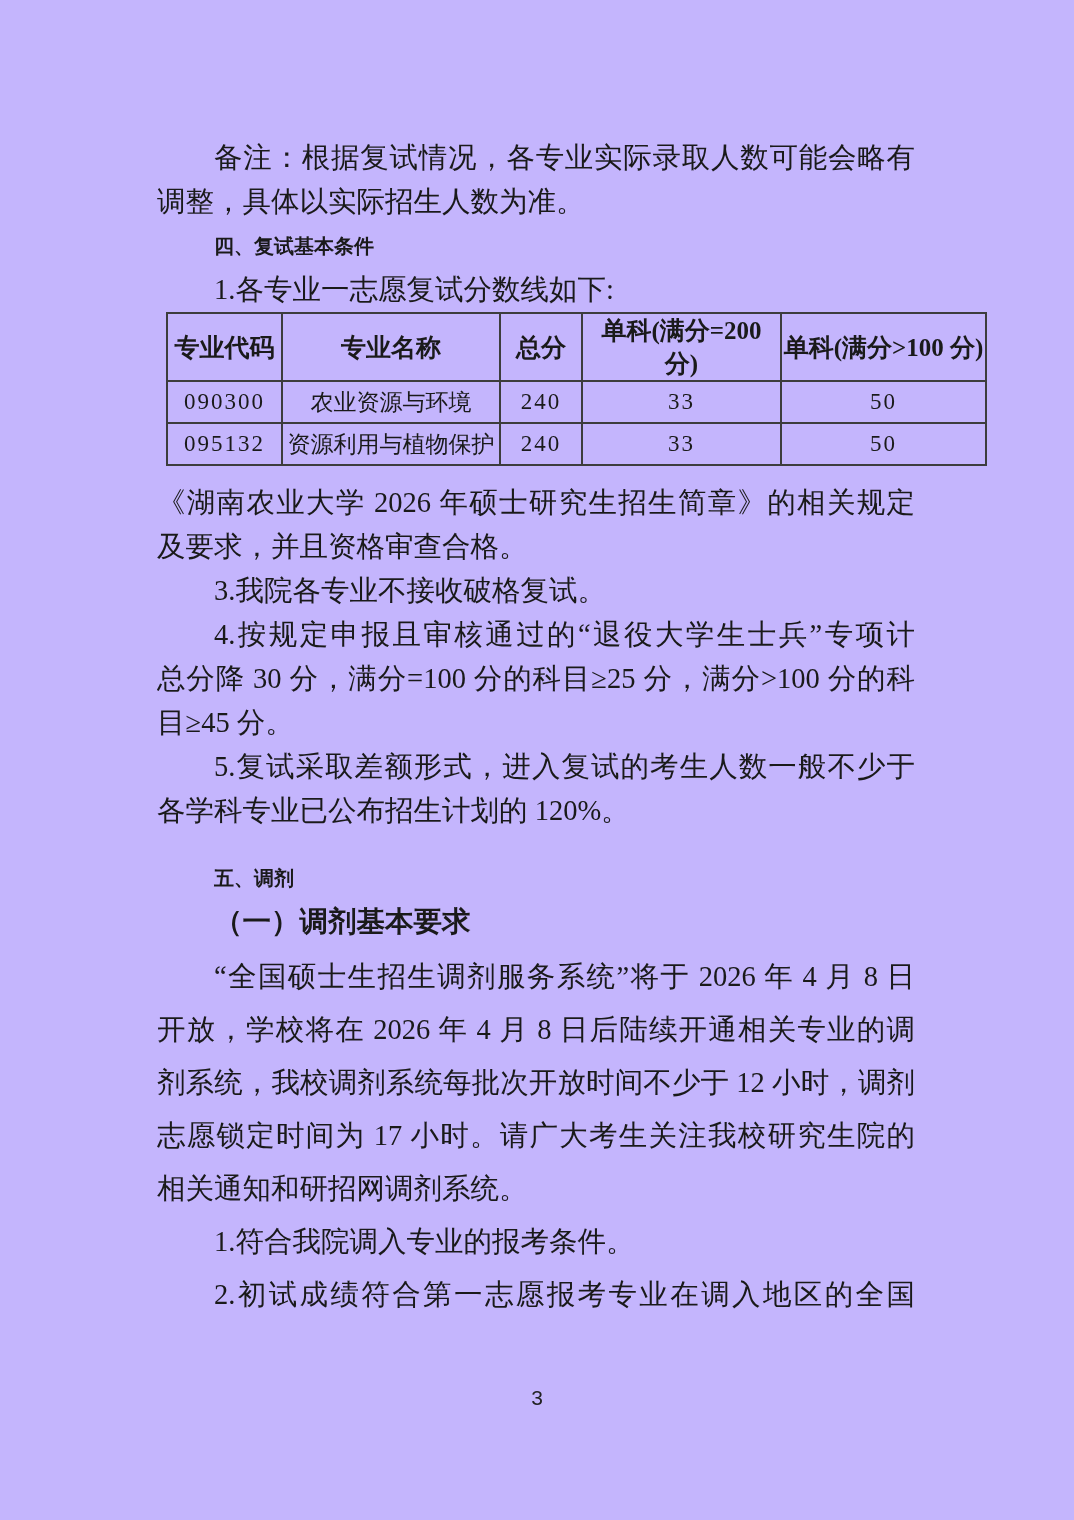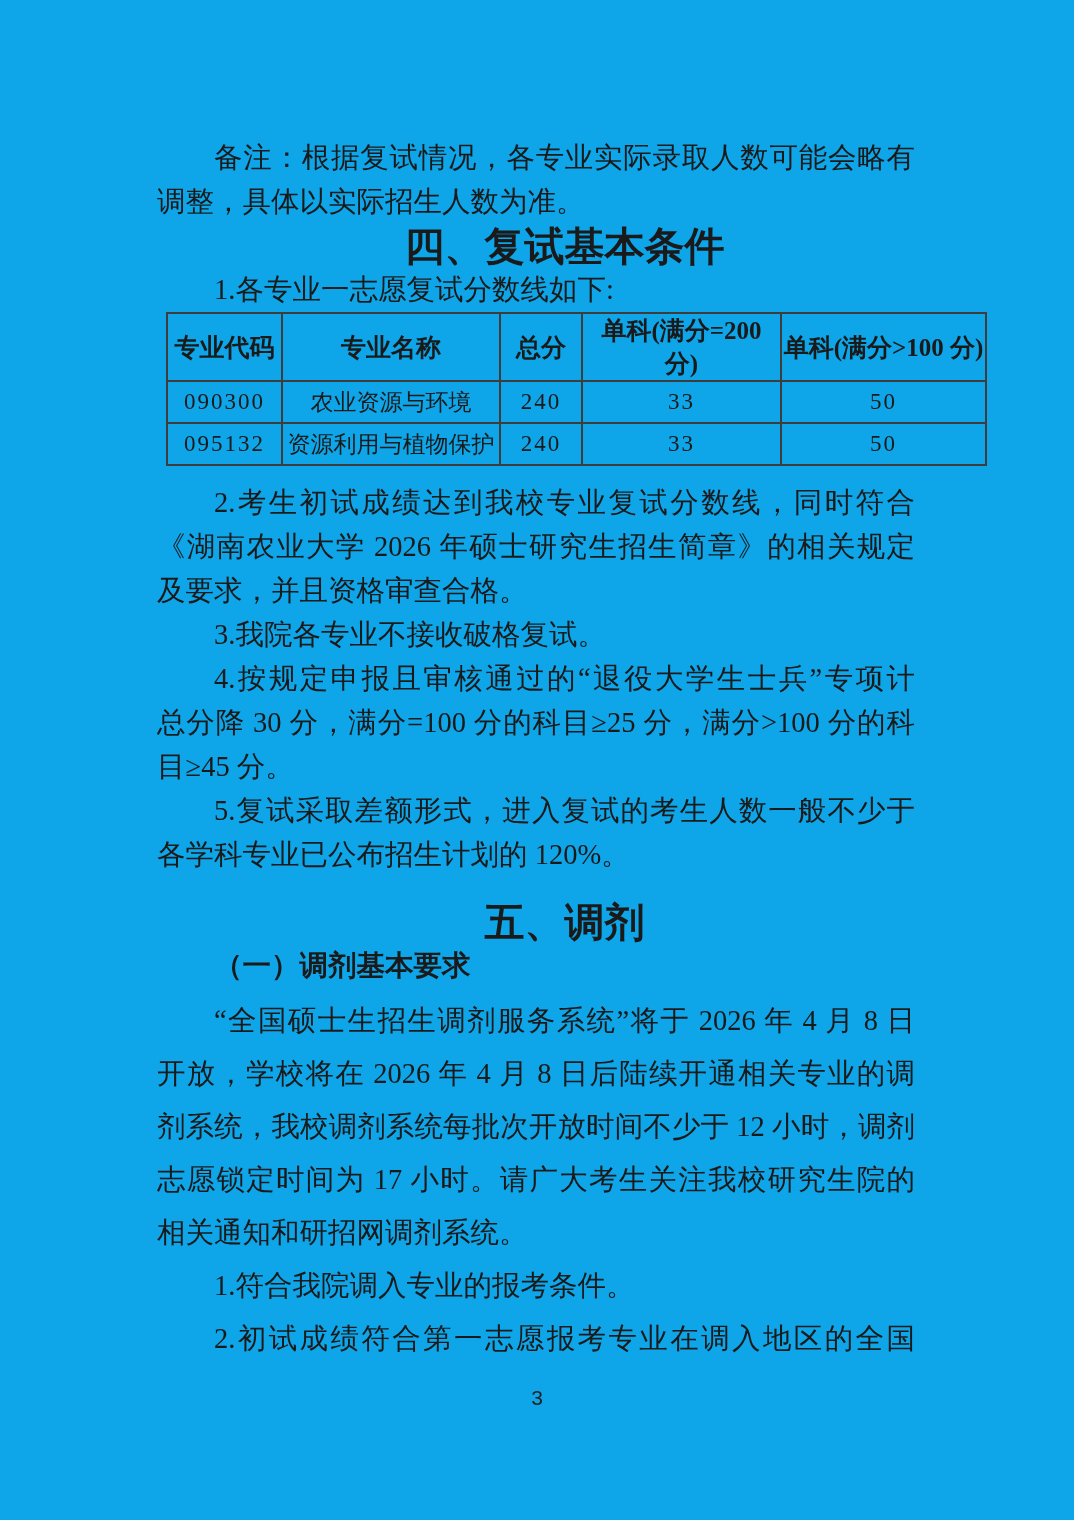--- a/index.html
+++ b/index.html
@@ -1,20 +1,20 @@
 <!DOCTYPE html>
 <html lang="zh"><head>
 <meta charset="utf-8">
 <style>
   html,body { margin:0; padding:0; background:#888; }
   .page {
     position:relative;
     width:1074px; height:1520px;
     margin:0 auto;
-    background:#0ea5e9;
+    background:#c4b5fd;
     color:#1a1a1a;
     font-family:"Liberation Serif","DejaVu Serif",serif;
     overflow:hidden;
   }
   .body {
     position:absolute;
     left:157px; top:136px;
     width:758px;
   }
   .ln {
@@ -24,24 +24,24 @@
     overflow:hidden;
     text-align:justify;
     text-justify:inter-character;
     white-space:nowrap;
   }
   .ln.full { text-align-last:justify; }
   .ln.ind  { text-indent:57px; }
   .h-main {
     font-family:"Liberation Sans","DejaVu Sans",sans-serif;
     font-weight:700;
-    font-size:40px;
+    font-size:20px;
     line-height:44px; height:44px;
     text-indent:57px;
-    white-space:nowrap; overflow:hidden;text-align:center;
+    white-space:nowrap; overflow:hidden;
   }
   .h-sub {
     font-weight:600;
     font-size:28.5px;
     line-height:44px; height:44px;
     text-indent:57px;
     white-space:nowrap; overflow:hidden;
   }
   .wide { line-height:53px; height:53px; }
   .sp-table { margin-top:15px; }
@@ -130,21 +130,20 @@
           <td class="num">095132</td>
           <td>资源利用与植物保护</td>
           <td class="num">240</td>
           <td class="num">33</td>
           <td class="num">50</td>
         </tr>
       </tbody>
     </table>
 
     <div class="sp-table">
-      <div class="ln full ind">2.考生初试成绩达到我校专业复试分数线，同时符合</div>
       <div class="ln full">《湖南农业大学 2026 年硕士研究生招生简章》的相关规定</div>
       <div class="ln">及要求，并且资格审查合格。</div>
     </div>
 
     <div class="ln ind">3.我院各专业不接收破格复试。</div>
 
     <div>
       <div class="ln full ind">4.按规定申报且审核通过的“退役大学生士兵”专项计</div>
       <div class="ln full">总分降 30 分，满分=100 分的科目≥25 分，满分&gt;100 分的科</div>
       <div class="ln">目≥45 分。</div>

